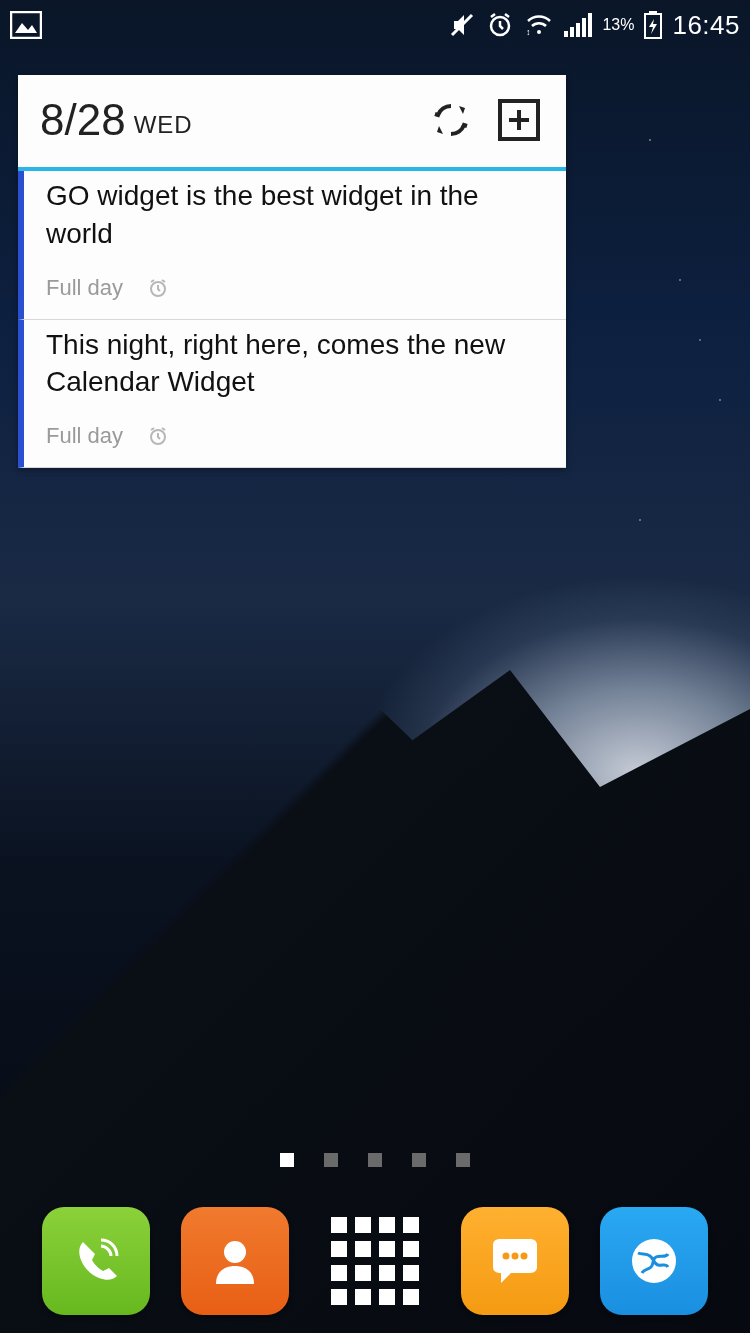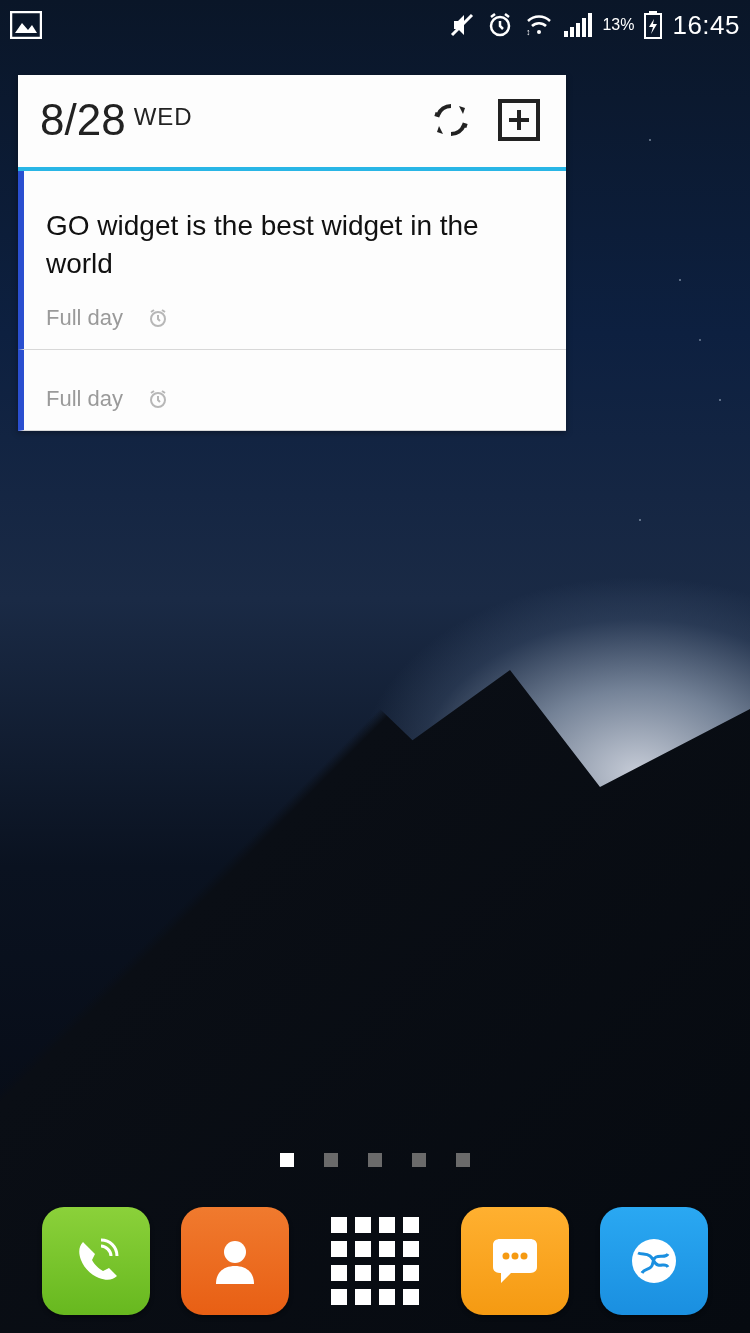--- a/index.html
+++ b/index.html
@@ -48,26 +48,26 @@
 
 .widget {
   position:absolute; top:75px; left:18px; width:548px;
   background:#fdfdfd; box-shadow:0 2px 6px rgba(0,0,0,0.35);
 }
 .widget-header {
   display:flex; align-items:center; padding:20px 24px 22px 22px;
   border-bottom:4px solid #29b6e6;
 }
 .widget-date { font-size:44px; color:#222; font-weight:400; }
-.widget-day { font-size:24px; color:#222; margin-left:8px; letter-spacing:1px; align-self:flex-end; margin-bottom:14px;}
+.widget-day { font-size:24px; color:#222; margin-left:8px; letter-spacing:1px; align-self:flex-end; margin-bottom:6px;}
 .widget-actions { margin-left:auto; display:flex; gap:22px; align-items:center; }
 .widget-actions .icbtn { width:46px; height:46px; display:flex; align-items:center; justify-content:center; cursor:pointer; }
 
 .event {
-  border-bottom:1px solid #d8d8d8; padding:36px 18px 18px 22px;
+  border-bottom:1px solid #d8d8d8; padding:6px 18px 18px 22px;
   border-left:6px solid #2a4fd0; position:relative;
 }
 .event-title { font-size:28px; color:#111; line-height:1.35; margin-bottom:22px; }
 .event-sub { font-size:22px; color:#9a9a9a; display:flex; align-items:center; gap:24px; }
 .event-sub svg { opacity:0.7; }
 
 
 .page-dots {
   position:absolute; bottom:166px; left:0; right:0;
   display:flex; justify-content:center; gap:30px;
@@ -177,20 +177,21 @@
     <div class="event-sub">
       <span>Full day</span>
       <svg width="22" height="22" viewBox="0 0 22 22">
           <circle cx="11" cy="12" r="7" fill="none" stroke="#9a9a9a" stroke-width="2"></circle>
           <path d="M11 8v4l2 2" stroke="#9a9a9a" stroke-width="2" fill="none"></path>
           <path d="M4 5l3-2M18 5l-3-2" stroke="#9a9a9a" stroke-width="2"></path>
         </svg>
     </div>
   </div>
   <div class="event">
+    <div class="event-title">This night, right here, comes the new Calendar Widget</div>
     <div class="event-sub">
       <span>Full day</span>
       <svg width="22" height="22" viewBox="0 0 22 22">
           <circle cx="11" cy="12" r="7" fill="none" stroke="#9a9a9a" stroke-width="2"></circle>
           <path d="M11 8v4l2 2" stroke="#9a9a9a" stroke-width="2" fill="none"></path>
           <path d="M4 5l3-2M18 5l-3-2" stroke="#9a9a9a" stroke-width="2"></path>
         </svg>
     </div>
   </div>
 </div>

